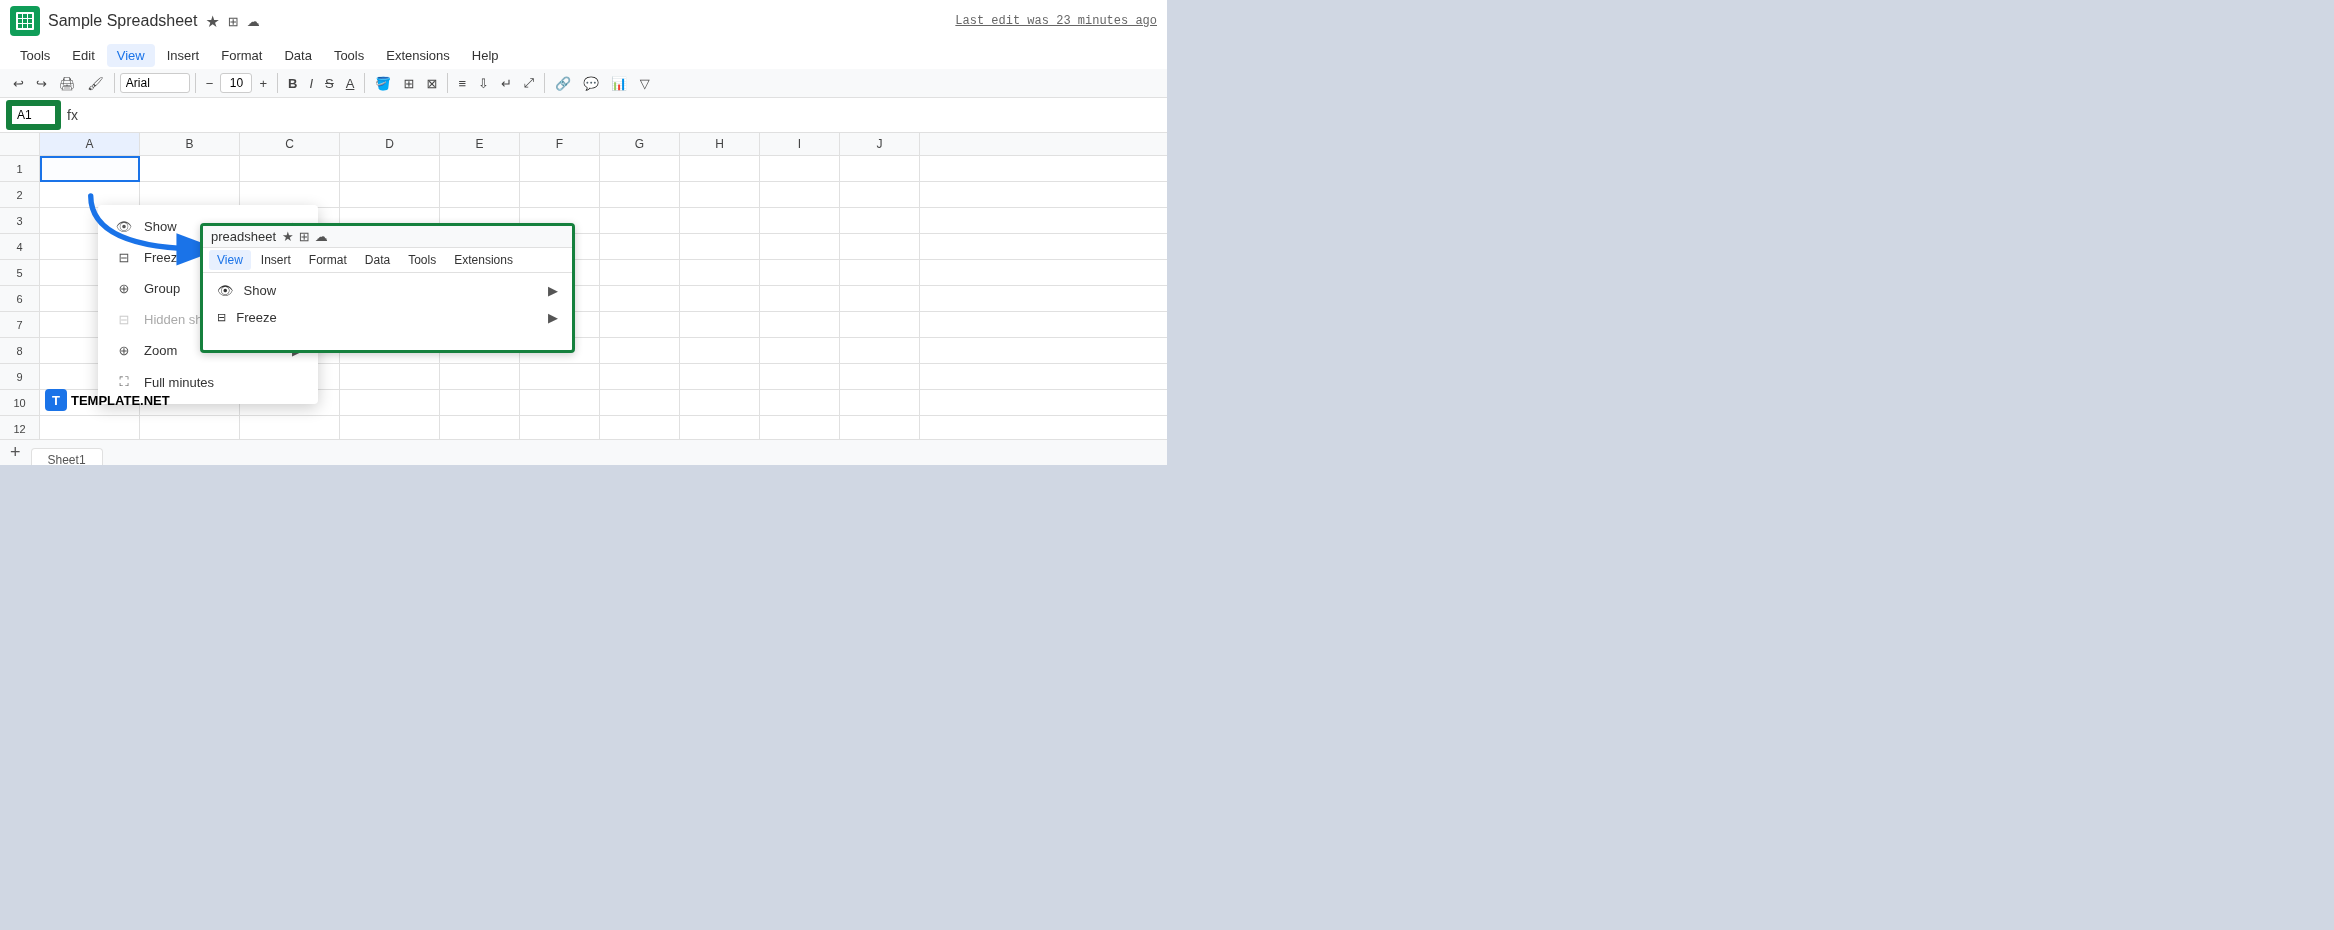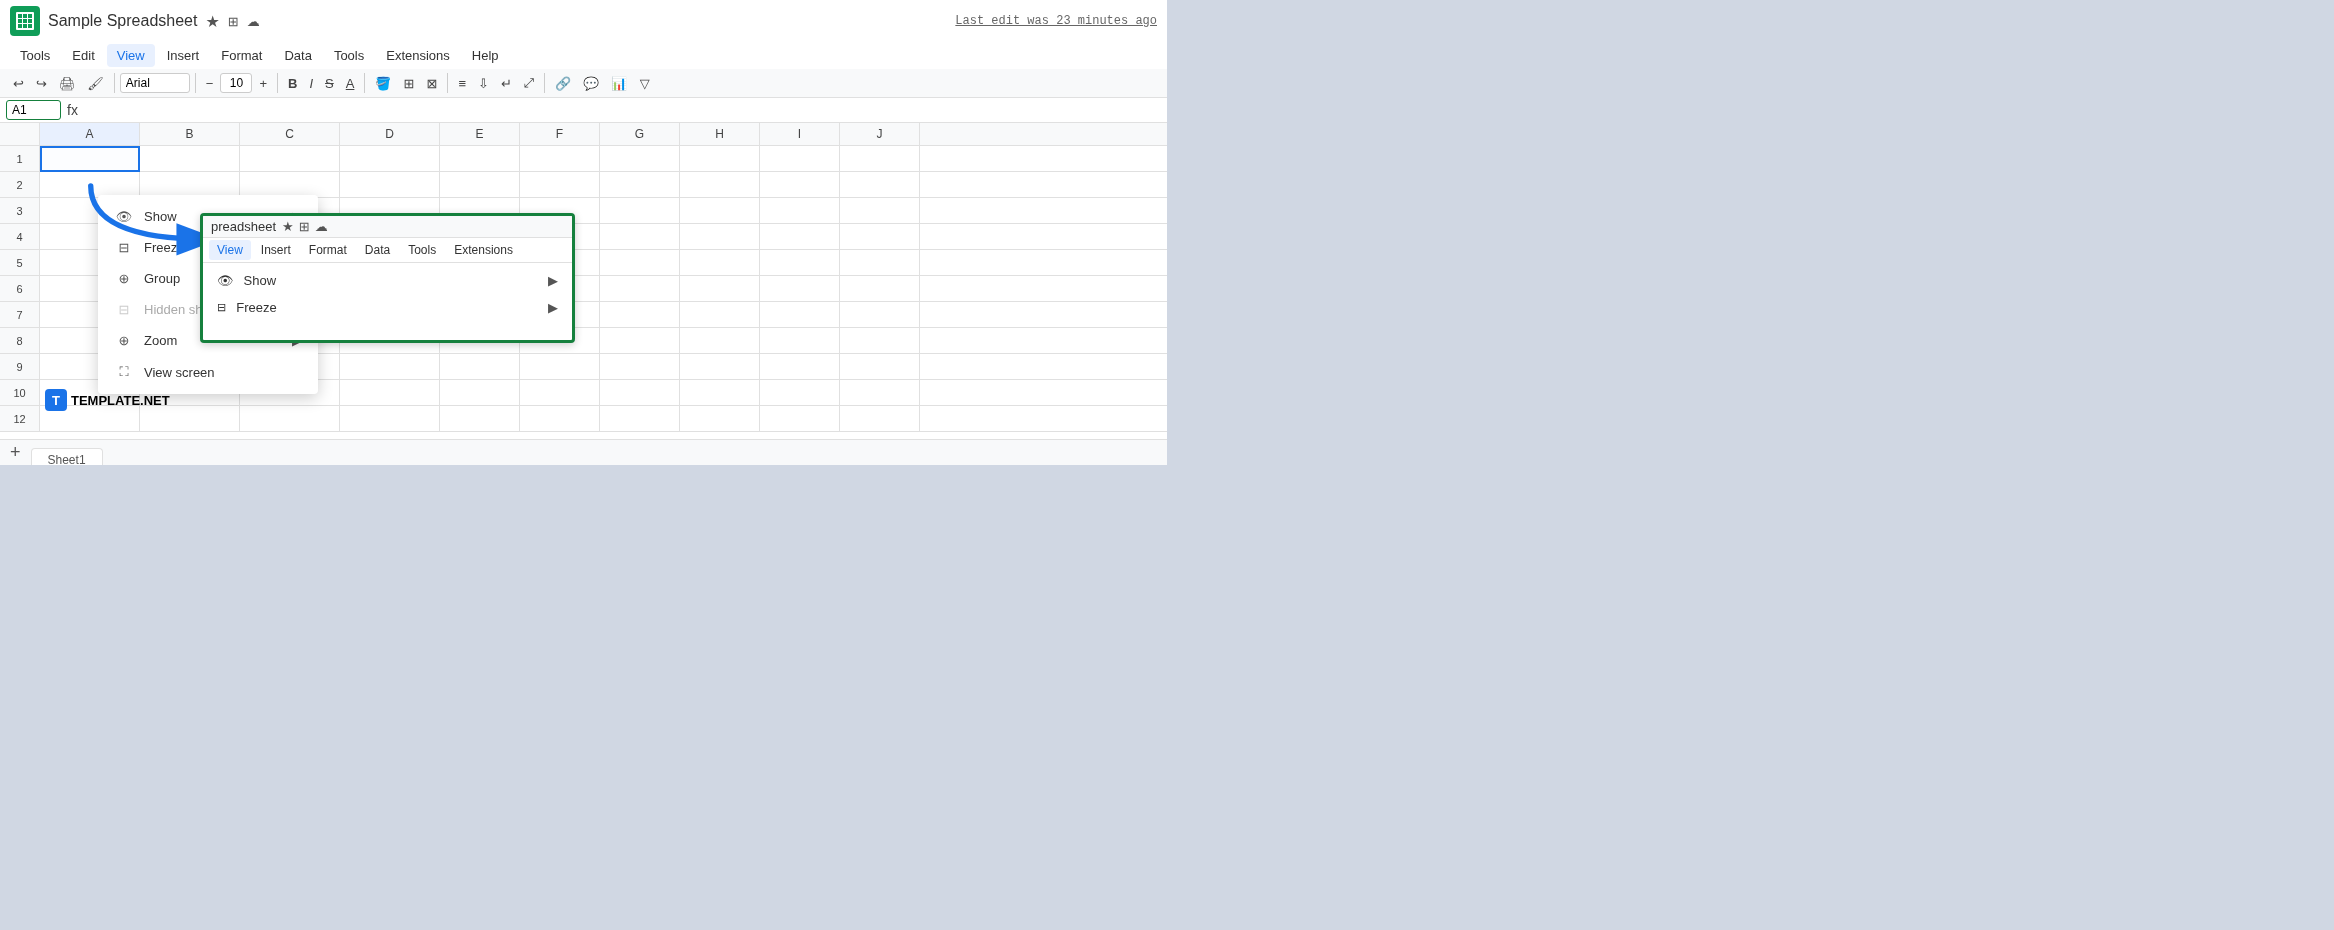--- a/index.html
+++ b/index.html
@@ -132,21 +132,21 @@
       display: flex;
       align-items: center;
       padding: 2px 6px;
       background: #fff;
       border-bottom: 1px solid #e0e0e0;
       gap: 6px;
     }
     .cell-ref {
       width: 55px;
       padding: 2px 5px;
-      border: 1px solid #15803d;
+      border: 6px solid #15803d;
       border-radius: 3px;
       font-size: 12px;
     }
     .formula-icon { color: #444; font-size: 14px; }
     .formula-input {
       flex: 1;
       border: none;
       outline: none;
       font-size: 13px;
     }
@@ -661,21 +661,21 @@
         <span class="item-icon">⊟</span>
         <span>Hidden sheets</span>
       </div>
       <div class="dropdown-item">
         <span class="item-icon">⊕</span>
         <span>Zoom</span>
         <span class="arrow">▶</span>
       </div>
       <div class="dropdown-item">
         <span class="item-icon">⛶</span>
-        <span>View screen</span>
+        <span>Full minutes</span>
       </div>
     </div>
 
     <svg class="arrow-annotation" viewBox="0 0 140 80" xmlns="http://www.w3.org/2000/svg" style="position:absolute;top:50px;left:80px;width:150px;height:90px;pointer-events:none;">
       <defs>
         <marker id="arrowhead" markerWidth="8" markerHeight="8" refX="6" refY="3" orient="auto">
           <polygon points="0 0, 8 3, 0 6" fill="#1a73e8"></polygon>
         </marker>
       </defs>
       <path d="M 10 10 Q 10 60 120 60" fill="none" stroke="#1a73e8" stroke-width="5" stroke-linecap="round" marker-end="url(#arrowhead)"></path>

